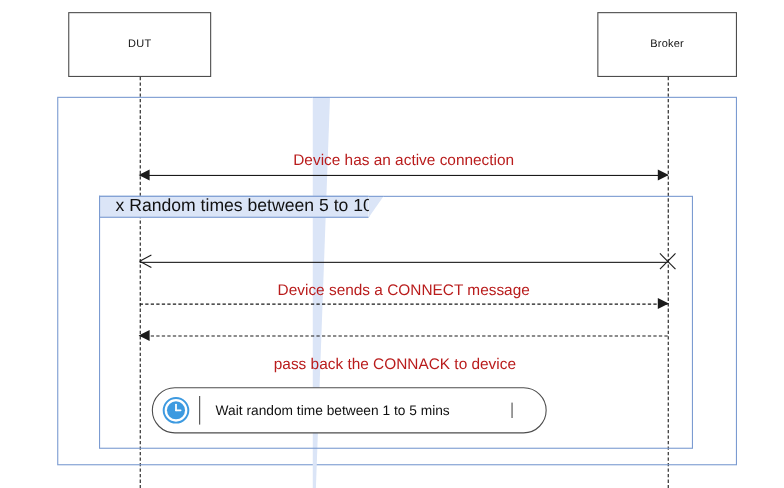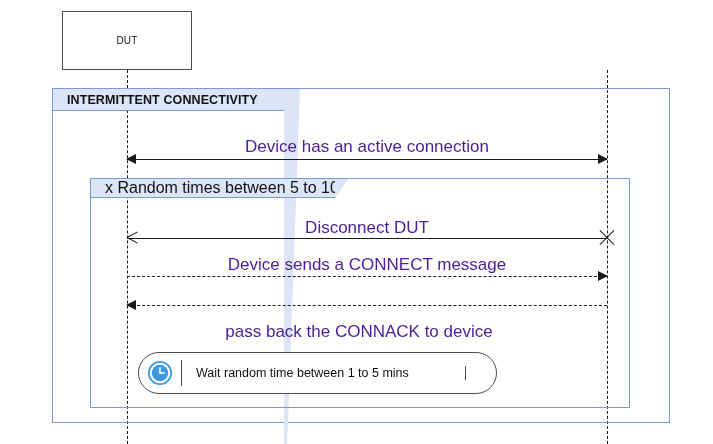--- a/index.html
+++ b/index.html
@@ -126,22 +126,22 @@
     position: absolute;
     width: 12px;
     border-top: 1.5px solid #1a1a1a;
     left: 0;
   }
   .arrow-open.left::before { top: 5px; transform: rotate(28deg); transform-origin: left center; }
   .arrow-open.left::after  { top: 5px; transform: rotate(-28deg); transform-origin: left center; }
 
   .msg-label {
     position: absolute;
-    font-size: 17px;
-    color: #4c1d95;
+    font-size: 14px;
+    color: #b91c1c;
     text-align: center;
     white-space: nowrap;
   }
 
   
   .x-marker {
     position: absolute;
     width: 20px;
     height: 20px;
   }
@@ -198,45 +198,44 @@
 
 <div id="canvas">
 
   <div class="lifeline" style="left:127px; top:70px; height:374px;"></div>
   <div class="lifeline" style="left:607px; top:70px; height:374px;"></div>
 
   <div class="participant" style="left:62px; top:11px; width:130px; height:59px;">
     <span class="participant-label">DUT</span>
   </div>
 
+  <div class="participant" style="left:543px; top:11px; width:127px; height:59px;">
+    <span class="participant-label">Broker</span>
+  </div>
 
   <div class="fragment" style="left:52px; top:88px; width:618px; height:335px;"></div>
 
-  <div class="fragment-header bold" style="left:52px; top:88px; width:232px; height:23px; border-left:1.2px solid #7b9bd1; border-top:1.2px solid #7b9bd1;">
-    <span class="hdr-text">INTERMITTENT CONNECTIVITY</span>
-  </div>
   <div class="hdr-cut" style="left:284px; top:88px; width:16px; border-top:1.2px solid #7b9bd1;
               clip-path: polygon(0 0, 100% 0, 0 100%);"></div>
 
   <div class="msg-label" style="left:127px; top:137px; width:480px;">Device has an active connection</div>
   <div class="msg" style="left:127px; top:159px; width:480px;">
     <div class="line"></div>
     <div class="arrowhead left"></div>
     <div class="arrowhead right"></div>
   </div>
 
   <div class="fragment" style="left:90px; top:178px; width:540px; height:230px;"></div>
 
   <div class="fragment-header plain" style="left:90px; top:178px; width:245px; height:20px; border-left:1.2px solid #7b9bd1; border-top:1.2px solid #7b9bd1;">
     <span class="hdr-text">x Random times between 5 to 10</span>
   </div>
   <div class="hdr-cut" style="left:335px; top:178px; width:14px; height:20px; border-top:1.2px solid #7b9bd1;
               clip-path: polygon(0 0, 100% 0, 0 100%);"></div>
 
-  <div class="msg-label" style="left:127px; top:218px; width:480px;">Disconnect DUT</div>
   <div class="msg" style="left:127px; top:238px; width:480px;">
     <div class="line"></div>
     <div class="arrow-open left"></div>
   </div>
   <div class="x-marker" style="left:597px; top:228px;">
     <span class="a"></span>
     <span class="b"></span>
   </div>
 
   <div class="msg-label" style="left:127px; top:255px; width:480px;">Device sends a CONNECT message</div>

